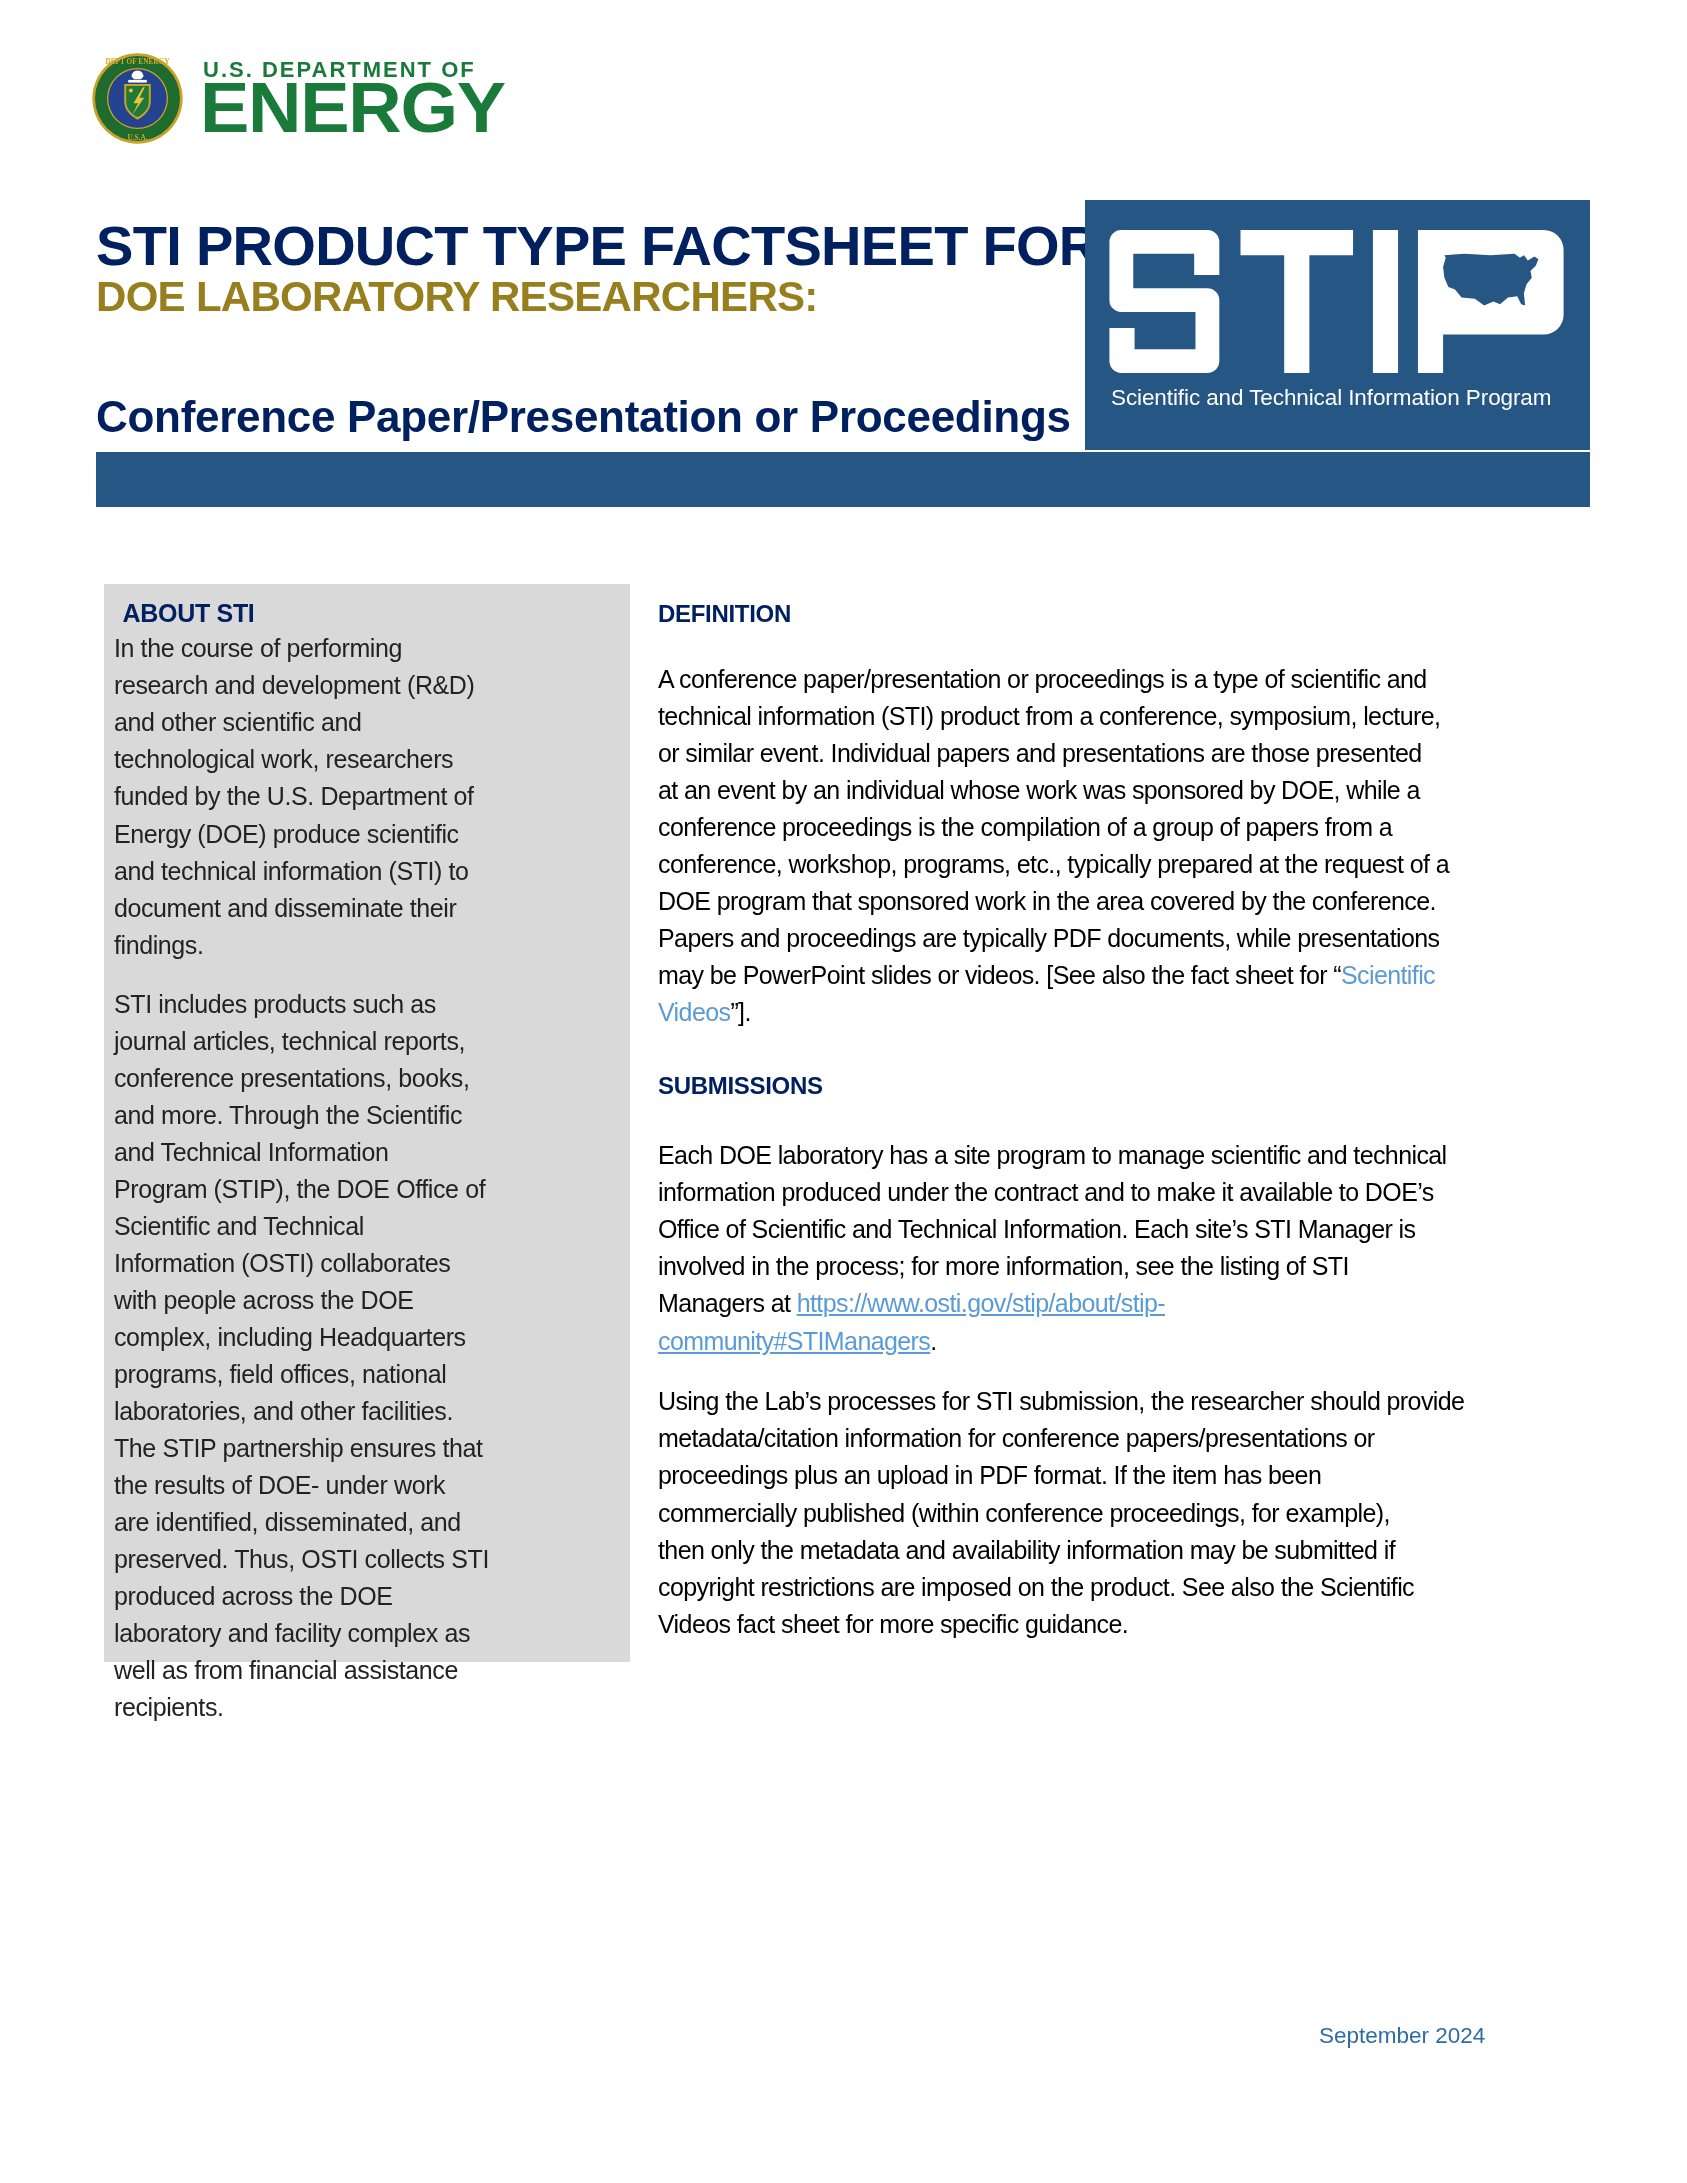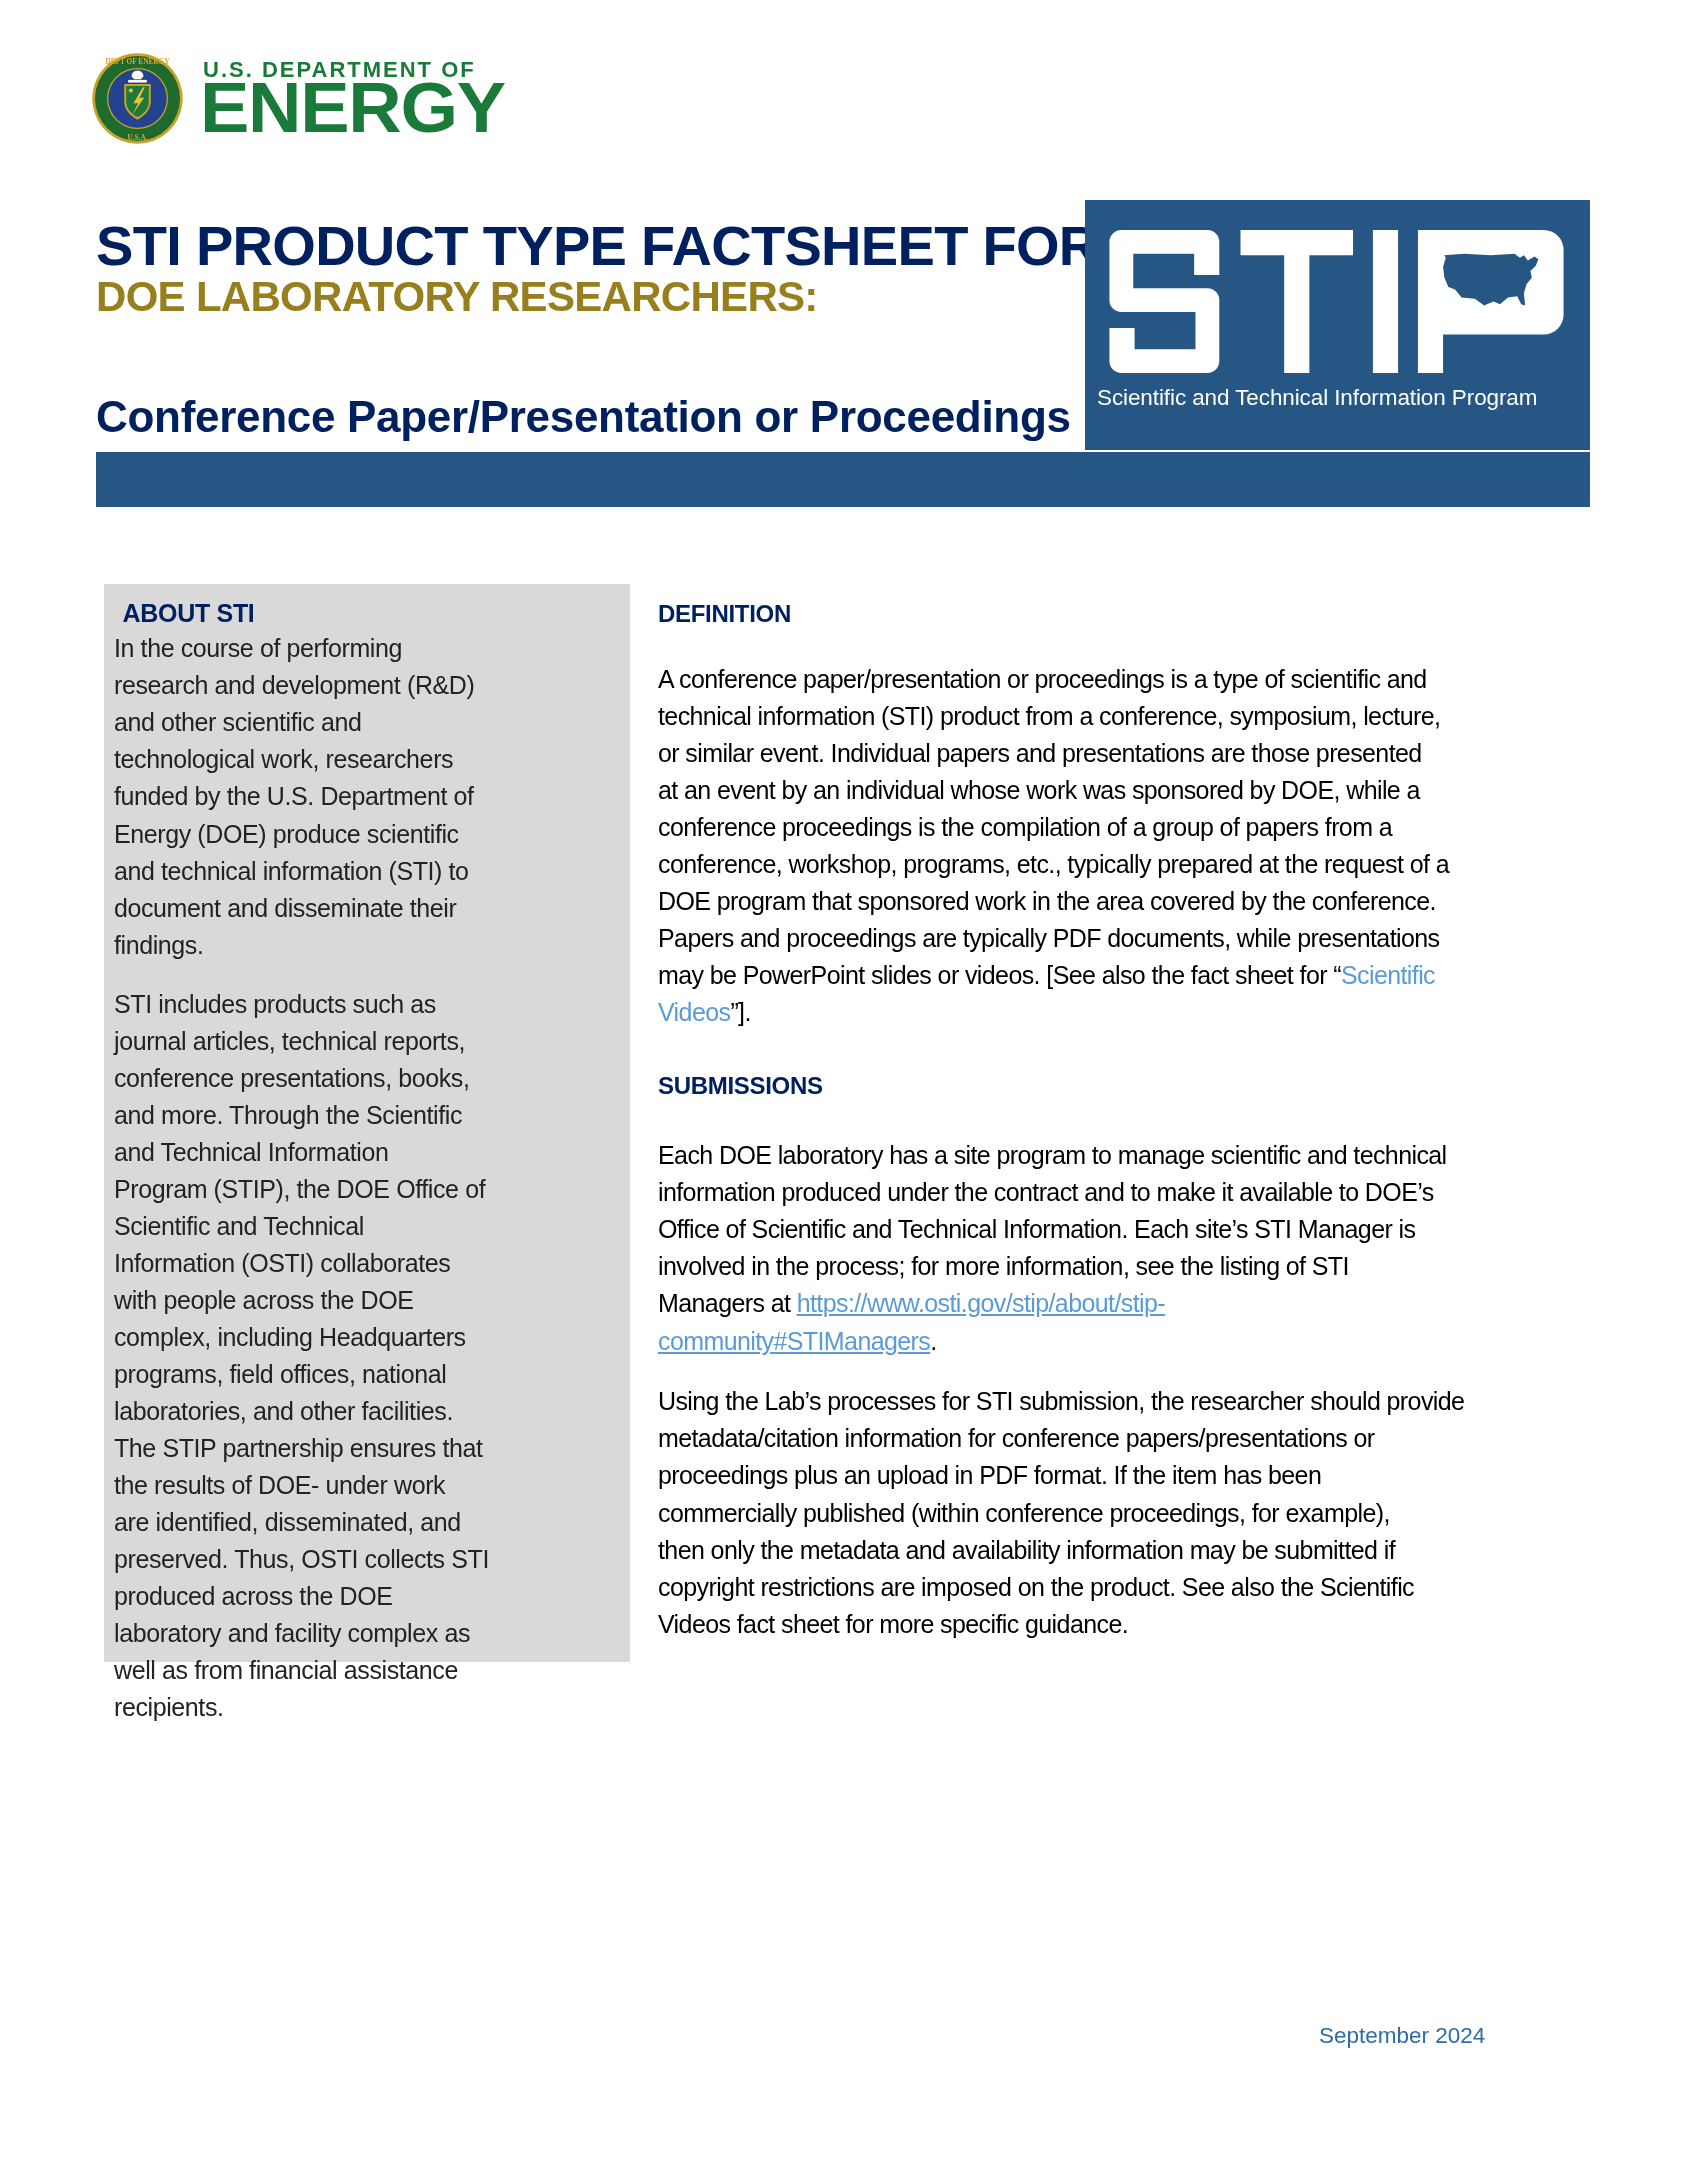--- a/index.html
+++ b/index.html
@@ -25,21 +25,21 @@
   
   .title { font-weight: bold; white-space: nowrap; letter-spacing: -0.7px; }
   #title-line1 { left: 96px; top: 213px; font-size: 56px; color: #002060; }
   #title-line2 { left: 96px; top: 273px; font-size: 42px; color: #977f1e; }
   #subtitle { left: 96px; top: 392px; font-size: 44px; color: #002060; font-weight: bold; letter-spacing: -0.3px; }
 
   
   #stip-box { left: 1085px; top: 200px; width: 505px; height: 250px; background: #255684; }
   #stip-letters { left: 22.5px; top: 30px; width: 457px; height: 143px; }
   #stip-caption {
-    left: 12px; top: 185px; font-size: 22.5px; color: #ffffff; white-space: nowrap; letter-spacing: -0.1px;
+    left: 26px; top: 185px; font-size: 22.5px; color: #ffffff; white-space: nowrap; letter-spacing: -0.1px;
   }
   #blue-bar { left: 96px; top: 452px; width: 1494px; height: 55px; background: #255684; }
 
   
   #sidebar { left: 104px; top: 584px; width: 526px; height: 1078px; background: #d9d9d9; }
   #sidebar-heading { left: 18.5px; top: 14.6px; font-size: 25px; font-weight: bold; color: #002060; letter-spacing: -0.3px; }
   .sb-line { position: absolute; left: 10px; font-size: 25px; color: #222222; white-space: nowrap; letter-spacing: -0.4px; }
 
   
   .sec-heading { position: absolute; left: 658px; font-size: 24px; font-weight: bold; color: #002060; letter-spacing: -0.3px; white-space: nowrap; }

